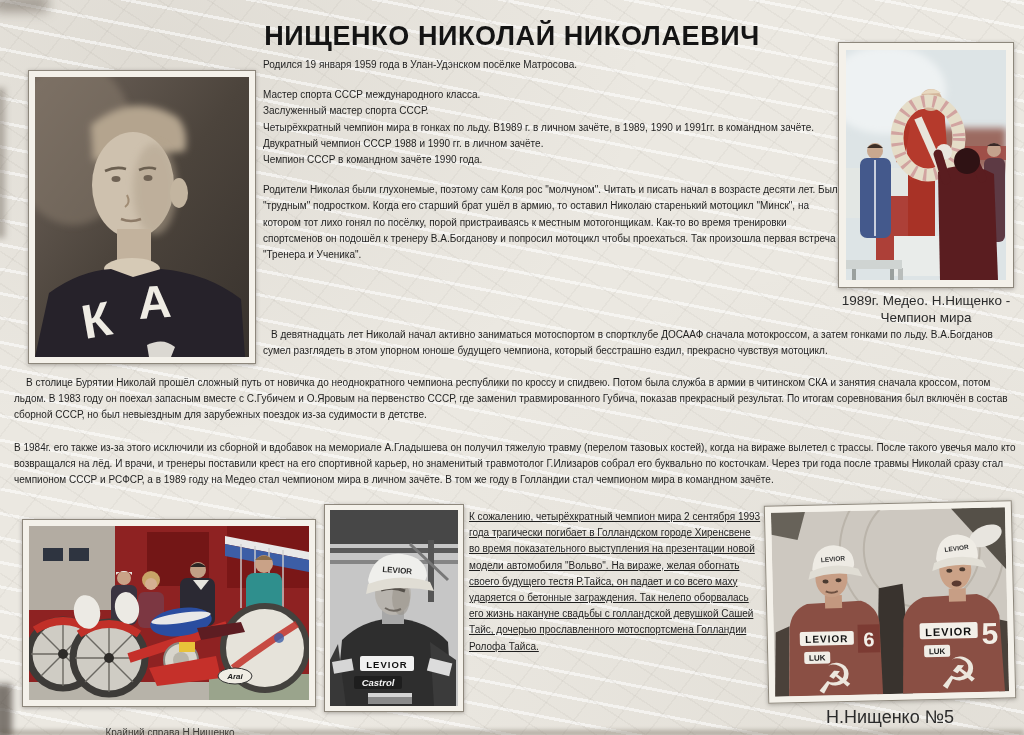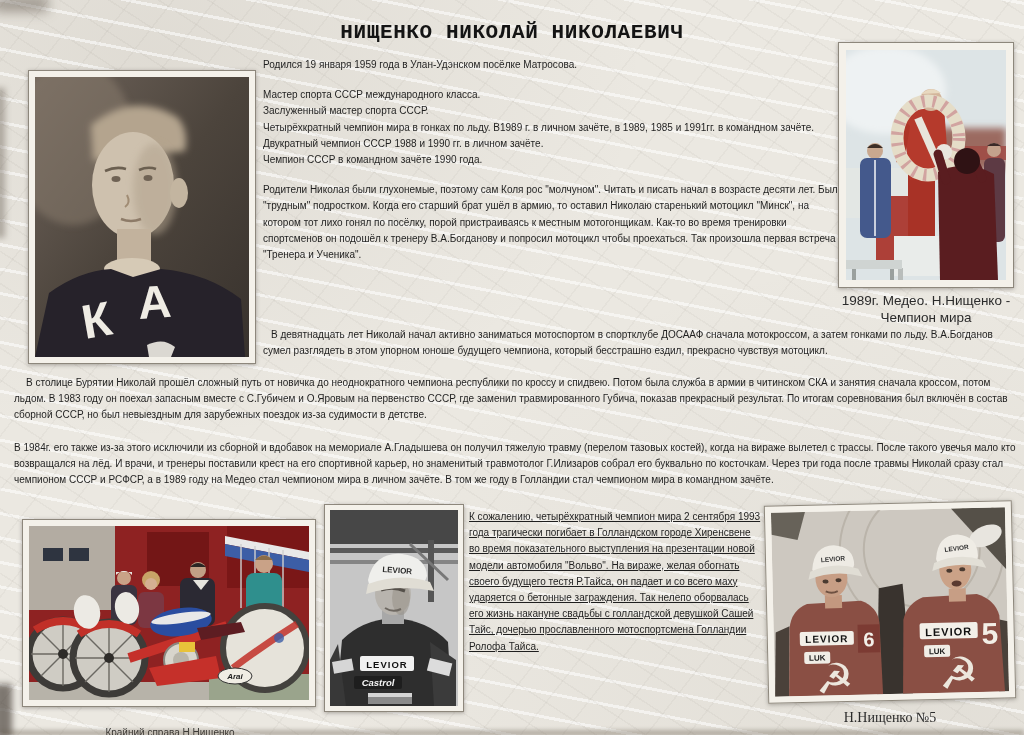--- a/index.html
+++ b/index.html
@@ -19,21 +19,21 @@
   }
   .abs{position:absolute;z-index:1;}
   .shade{position:absolute;z-index:2;pointer-events:none;}
   .shade-tl{left:-6px;top:-4px;width:54px;height:16px;background:rgba(82,72,60,.45);filter:blur(6px);}
   .shade-left{left:-5px;top:88px;width:10px;height:150px;background:rgba(82,72,60,.38);filter:blur(3px);}
   .shade-bl{left:-6px;top:684px;width:18px;height:54px;background:rgba(52,44,36,.6);filter:blur(3px);}
   .shade-bottom{left:0;top:730px;width:1024px;height:6px;background:rgba(104,94,80,.4);filter:blur(2px);}
 
   .page-title{
     left:0;top:21px;width:1024px;text-align:center;
-    font-family:Liberation Mono, monospace;font-weight:bold;font-size:21px;
+    font-family:Liberation Sans, sans-serif;font-weight:bold;font-size:27px;
     letter-spacing:.6px;color:#141414;
   }
   .body-text{font-size:10px;line-height:16.2px;}
   .body-text p{margin:0;}
   .gap{height:14px;}
   .top-text{left:263px;top:57px;width:578px;}
   .start-para{left:263px;top:327px;width:752px;text-indent:8px;}
   .wide-text{left:14px;top:375px;width:1002px;}
   .wide-text .p2{margin-top:16px;}
   .indent{text-indent:12px;}
@@ -46,21 +46,21 @@
   .photo-frame svg{display:block;}
   .pod-frame{left:838px;top:42px;padding:7px;}
   .portrait-frame{left:28px;top:70px;}
   .bikes-frame{left:22px;top:519px;}
   .levior-frame{left:324px;top:504px;padding:5px;}
   .duo-frame{left:766px;top:503px;transform:rotate(-1.3deg);}
 
   .caption{font-size:13.5px;line-height:17px;text-align:center;color:#2b2b2b;}
   .cap-podium{left:826px;top:292px;width:200px;}
   .cap-bikes{left:40px;top:724px;width:260px;font-size:10px;}
-  .cap-duo{left:810px;top:709px;width:160px;font-size:14px;font-family:Liberation Serif, serif;}
+  .cap-duo{left:810px;top:709px;width:160px;font-size:18px;}
 </style>
 </head>
 <body>
 
 <div class="page">
 
   <div class="abs page-title">НИЩЕНКО НИКОЛАЙ НИКОЛАЕВИЧ</div>
 
   <div class="abs photo-frame portrait-frame">
     <svg width="214" height="280" viewBox="0 0 214 280">
@@ -93,21 +93,21 @@
       <text x="104" y="242" font-size="46" font-weight="bold" fill="#efece4" transform="rotate(-4 104 242)">А</text>
       <path d="M112 268 q16 -8 28 2 l-4 10 l-22 0 Z" fill="#efece4" opacity=".9"></path>
     </svg>
   </div>
 
   <div class="abs body-text top-text">
     <p>Родился 19 января 1959 года в Улан-Удэнском посёлке Матросова.</p>
     <div class="gap"></div>
     <p>Мастер спорта СССР международного класса.</p>
     <p>Заслуженный мастер спорта СССР.</p>
-    <p>Четырёхкратный чемпион мира в гонках по льду. В1989 г. в личном зачёте, в 1989, 1985 и 1991гг. в командном зачёте.</p>
+    <p>Четырёхкратный чемпион мира в гонках по льду. В1989 г. в личном зачёте, в 1989, 1990 и 1991гг. в командном зачёте.</p>
     <p>Двукратный чемпион СССР 1988 и 1990 гг. в личном зачёте.</p>
     <p>Чемпион СССР в командном зачёте 1990 года.</p>
     <div class="gap"></div>
     <p>Родители Николая были глухонемые, поэтому сам Коля рос "молчуном". Читать и писать начал в возрасте десяти лет. Был "трудным" подростком. Когда его старший брат ушёл в армию, то оставил Николаю старенький мотоцикл "Минск", на котором тот лихо гонял по посёлку, порой пристраиваясь к местным мотогонщикам. Как-то во время тренировки спортсменов он подошёл к тренеру В.А.Богданову и попросил мотоцикл чтобы проехаться. Так произошла первая встреча "Тренера и Ученика".</p>
   </div>
 
   <div class="abs body-text start-para">В девятнадцать лет Николай начал активно заниматься мотоспортом в спортклубе ДОСААФ сначала мотокроссом, а затем гонками по льду. В.А.Богданов сумел разглядеть в этом упорном юноше будущего чемпиона, который бесстрашно ездил, прекрасно чувствуя мотоцикл.</div>
 
   <div class="abs photo-frame pod-frame">
     <svg width="160" height="230" viewBox="0 0 160 230">

